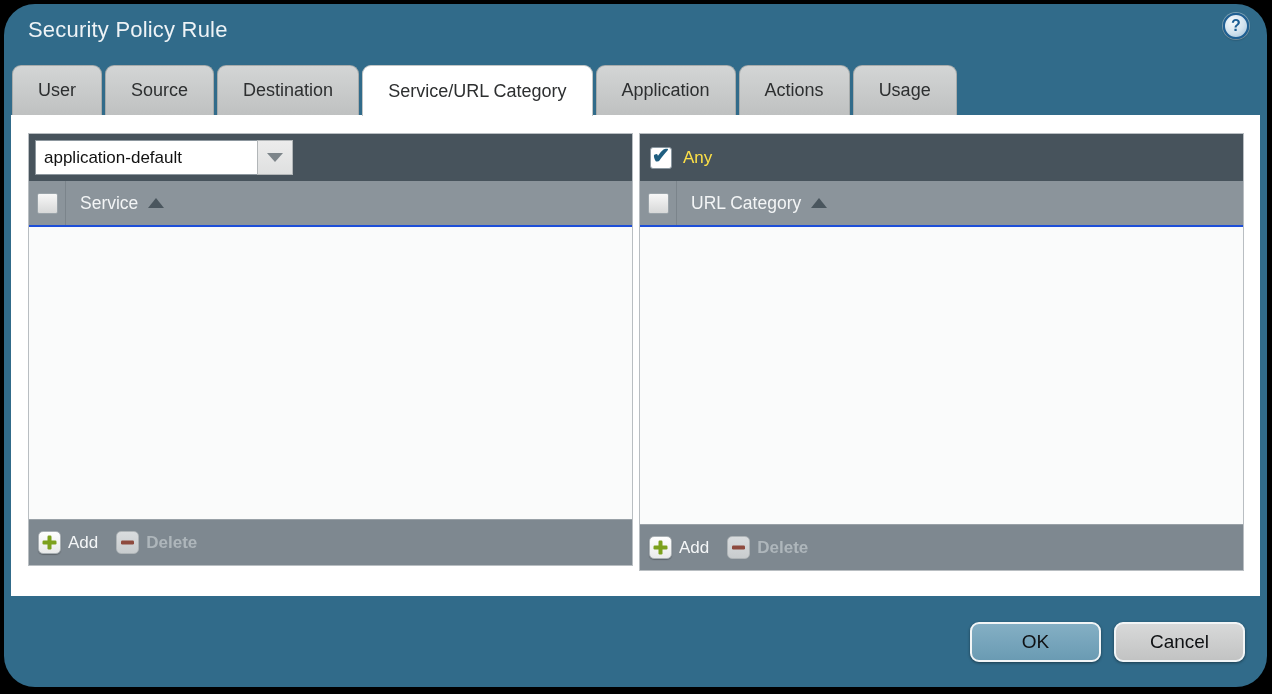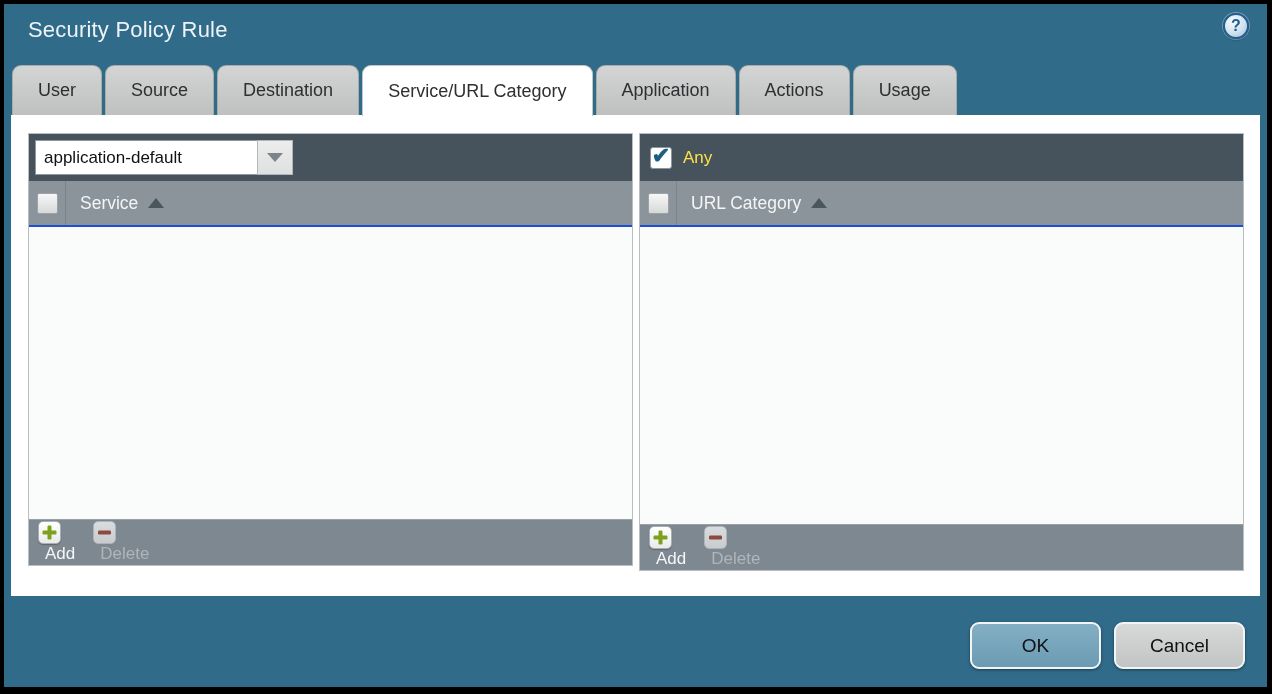--- a/index.html
+++ b/index.html
@@ -7,20 +7,21 @@
   body {
     background: #000;
     position: relative;
     font-family: "Liberation Sans", sans-serif;
     overflow: hidden;
   }
   .dialog {
     position: absolute;
     left: 4px; top: 4px; right: 5px; bottom: 7px;
     background: #316b8a;
+    border-radius: 31px;
   }
   
   .titlebar {
     height: 61px;
     position: relative;
     display: flex;
     align-items: center;
     padding: 0 0 10px 24px;
   }
   .title {
@@ -179,22 +180,22 @@
   
   .panel-footer {
     height: 46px;
     background: #7e8890;
     display: flex;
     align-items: center;
     padding-left: 9px;
     flex: 0 0 auto;
     border-top: 1px solid #99a1a7;
   }
-  .tool-btn { display: flex; align-items: flex-start; margin-right: 18px; cursor: pointer; flex-direction: column; }
-  .tool-btn.disabled { cursor: default; }
+  .tool-btn { display: flex; align-items: center; margin-right: 18px; cursor: pointer; }
+  .tool-btn.disabled { cursor: default; font-weight: bold; }
   .tool-icon {
     width: 23px; height: 23px;
     border-radius: 5px;
     display: flex; align-items: center; justify-content: center;
     background: linear-gradient(#ffffff, #e9eaea);
     border: 1px solid #a9b0b4;
     box-shadow: 0 1px 1px rgba(0,0,0,0.25);
   }
   .tool-icon.disabled {
     background: linear-gradient(#d9dcde, #c8ccce);
@@ -204,21 +205,21 @@
   .tool-label { font-size: 17px; color: #f4f6f7; margin-left: 7px; }
   .tool-label.disabled { color: #aeb6bb; }
   
   .action-row {
     display: flex;
     justify-content: flex-end;
     gap: 13px;
     margin: 26px 22px 0 0;
   }
   .btn {
-    width: 131px; height: 47px;
+    width: 131px; height: 40px;
     border: 2px solid #f2f5f6;
     border-radius: 9px;
     font-size: 19px;
     font-family: "Liberation Sans", sans-serif;
     color: #0f1113;
     display: flex; align-items: center; justify-content: center;
     box-shadow: 0 1px 3px rgba(0,0,0,0.45);
     cursor: pointer;
   }
   .btn.ok { background: linear-gradient(#84afc4, #6a9bb3); }

